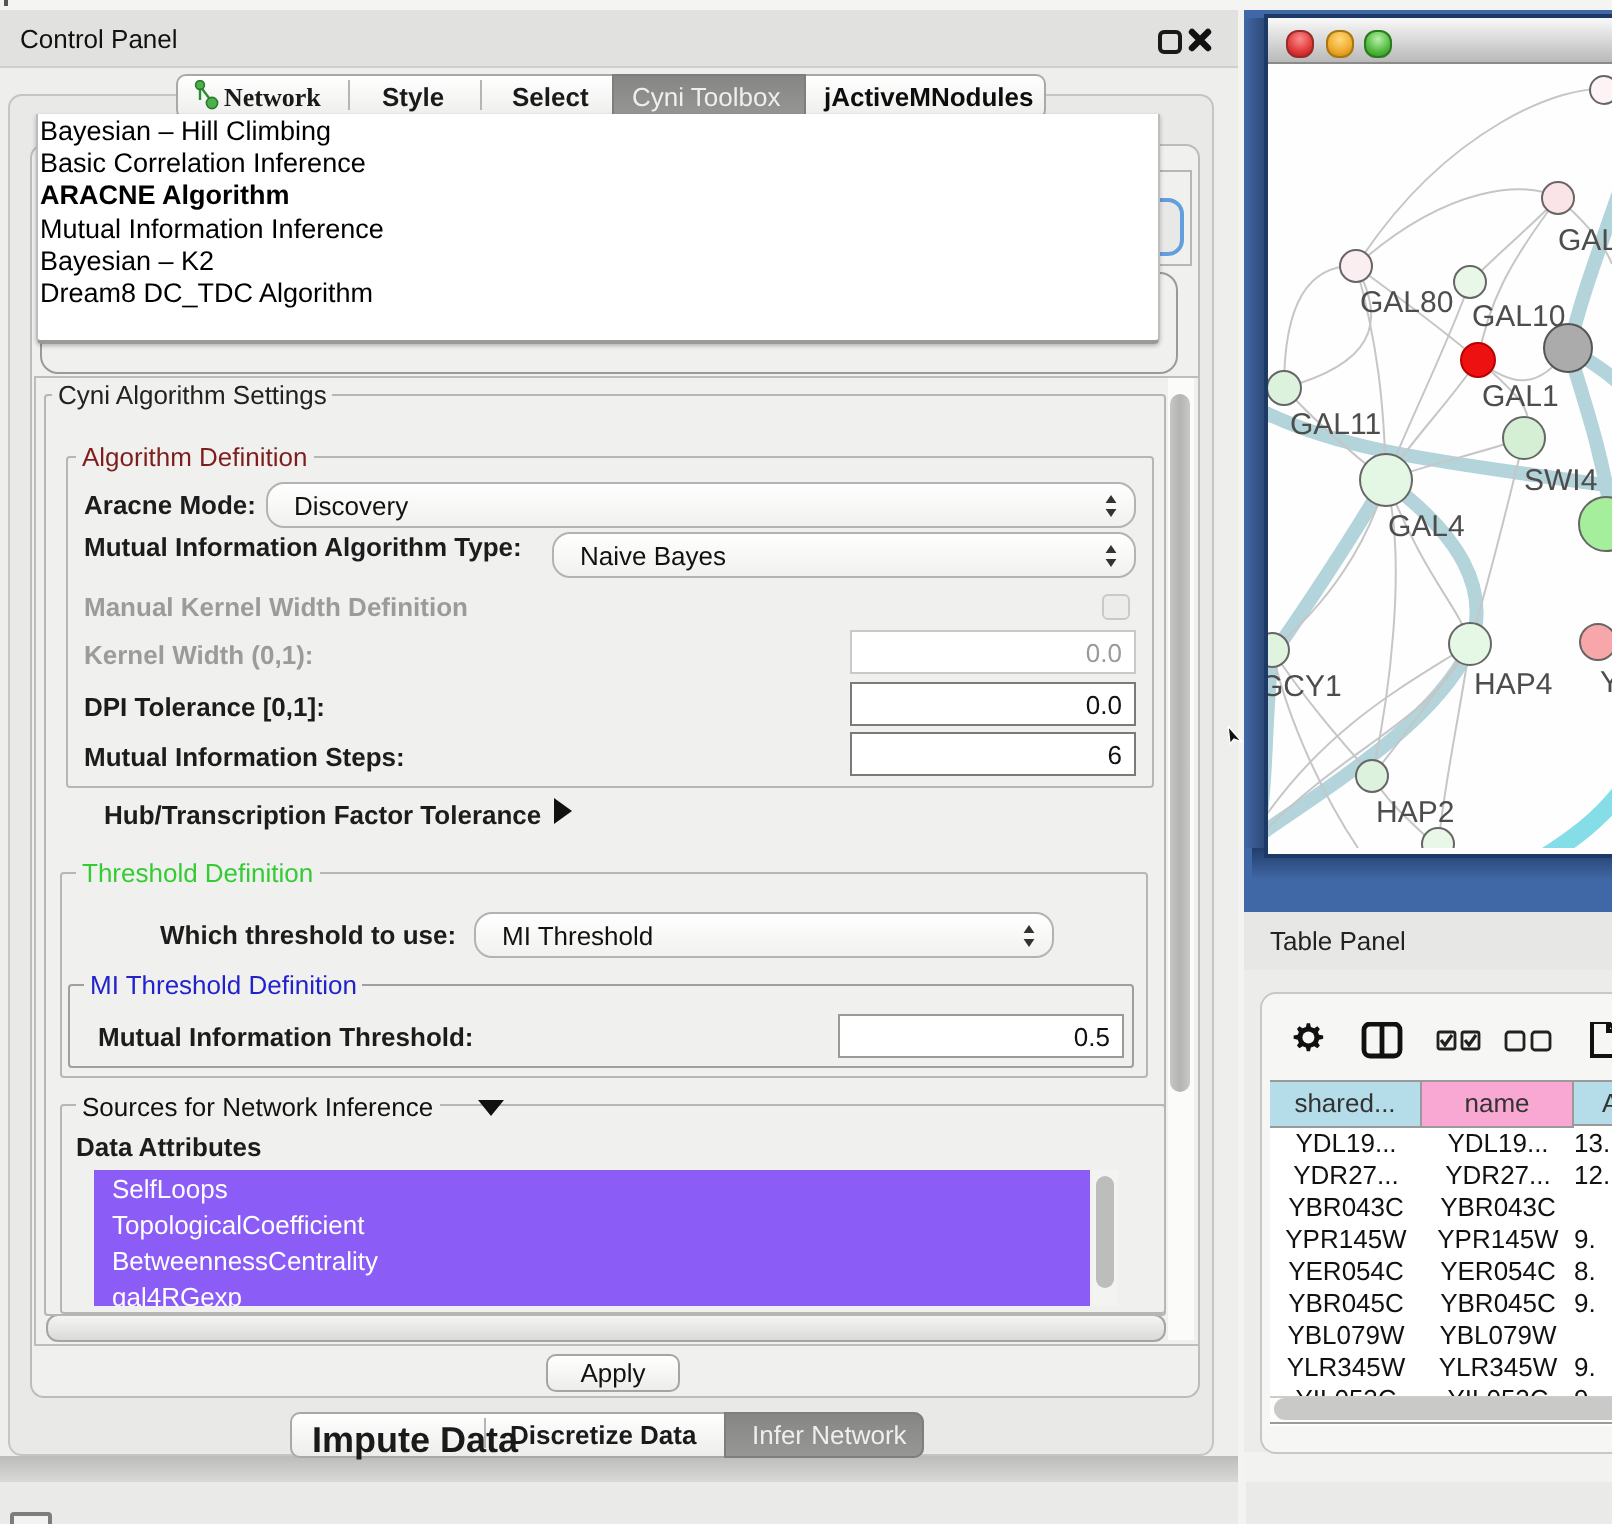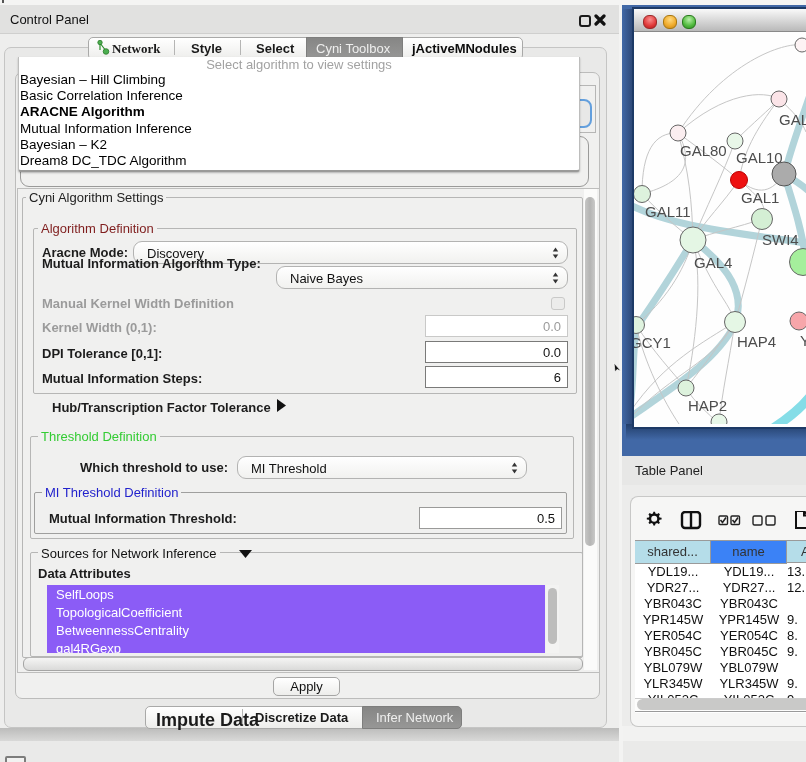--- a/index.html
+++ b/index.html
@@ -75,21 +75,21 @@
 <div class="gtitle" style="left:38px;top:221px;color:#7f1d1d;">Algorithm Definition</div>
 
 <div class="lbl" style="left:42px;top:245px;">Aracne Mode:</div>
 <div class="combo" style="left:133px;top:241px;width:433px;height:21px;">
     <span class="tx">Discovery</span>
  <svg class="spin" viewBox="0 0 9 14">
       <path d="M4.5 0 L8 5 L1 5 Z" fill="#333"></path>
       <path d="M4.5 14 L8 9 L1 9 Z" fill="#333"></path>
     </svg>
   </div>
-<div class="lbl" style="left:42px;top:256px;">Mutual Information Algorithm Type:</div>
+<div class="lbl" style="left:42px;top:266px;">Mutual Information Algorithm Type:</div>
 <div class="combo" style="left:276px;top:266px;width:290px;height:21px;">
     <span class="tx">Naive Bayes</span>
  <svg class="spin" viewBox="0 0 9 14">
       <path d="M4.5 0 L8 5 L1 5 Z" fill="#333"></path>
       <path d="M4.5 14 L8 9 L1 9 Z" fill="#333"></path>
     </svg>
   </div>
 <div class="lbl dis" style="left:42px;top:296px;">Manual Kernel Width Definition</div>
 <div class="abs" style="left:551px;top:297px;width:12px;height:11px;background:#ececeb;border:1px solid #c9c9c8;border-radius:3px;"></div>
 <div class="lbl dis" style="left:42px;top:320px;">Kernel Width (0,1):</div>
@@ -137,21 +137,20 @@
  border:1px solid #a9a9a8;border-radius:5px;"></div>
 <div class="abs" style="left:362px;top:706px;width:98px;height:21px;background:linear-gradient(#868685,#979796);
  border:1px solid #7e7e7d;border-radius:0 5px 5px 0;"></div>
 <div class="abs" style="left:242px;top:709px;width:1px;height:15px;background:#b5b5b4;"></div>
 <div class="abs b" style="left:156px;top:710px;font-size:18px;color:#1a1a1a;">Impute Data</div>
 <div class="abs b" style="left:255px;top:710px;font-size:13px;color:#1a1a1a;">Discretize Data</div>
 <div class="abs" style="left:376px;top:710px;font-size:13px;color:#efefee;">Infer Network</div>
 
 <div class="abs" style="left:18px;top:57px;width:562px;height:115px;background:#fff;
  border-bottom:2px solid #9a9a99;border-left:1px solid #bdbdbc;border-right:1px solid #bdbdbc;border-radius:0 0 3px 3px;box-shadow:0 1px 2px rgba(0,0,0,0.25);box-sizing:border-box;">
-  <div style="text-align:center;font-size:13px;color:#a2a2a2;height:14px;line-height:15px;">Select algorithm to view settings</div>
   <div style="font-size:13.5px;color:#000;line-height:16.2px;margin-top:1px;padding-left:1px;">
     Bayesian – Hill Climbing<br>
     Basic Correlation Inference<br>
     <span class="b">ARACNE Algorithm</span><br>
     Mutual Information Inference<br>
     Bayesian – K2<br>
     Dream8 DC_TDC Algorithm
   </div>
 </div>
 
@@ -258,21 +257,21 @@
   <path d="M74.5 9 l2 2.5 l3.5 -5" stroke-width="1.6"></path>
   <path d="M86.5 9 l2 2.5 l3.5 -5" stroke-width="1.6"></path>
   <rect x="107" y="5" width="9" height="9" rx="1.5"></rect>
   <rect x="120" y="5" width="9" height="9" rx="1.5"></rect>
  </g>
  <path d="M150 0 L158 0 L162 4.5 L162 17 L150 17 Z M158 0 L158 4.5 L162 4.5" fill="none" stroke="#111" stroke-width="2"></path>
 </svg>
 
 <div class="abs" style="left:635px;top:540px;width:171px;height:172px;background:#fff;overflow:hidden;border-top:1px solid #9a9a9a;">
  <div style="position:absolute;left:0;top:0;width:75px;height:22px;background:#b5dde9;border-right:1px solid #9a9a9a;border-bottom:1px solid #9a9a9a;text-align:center;font-size:13px;line-height:22px;color:#333;">shared...</div>
- <div style="position:absolute;left:76px;top:0;width:75px;height:22px;background:#3b82f6;border-right:1px solid #9a9a9a;border-bottom:1px solid #9a9a9a;text-align:center;font-size:13px;line-height:22px;color:#333;">name</div>
+ <div style="position:absolute;left:76px;top:0;width:75px;height:22px;background:#f9a8d4;border-right:1px solid #9a9a9a;border-bottom:1px solid #9a9a9a;text-align:center;font-size:13px;line-height:22px;color:#333;">name</div>
  <div style="position:absolute;left:152px;top:0;width:60px;height:22px;background:#b5dde9;border-bottom:1px solid #9a9a9a;font-size:13px;line-height:22px;color:#333;padding-left:14px;box-sizing:border-box;">A</div>
  <div style="position:absolute;left:0;top:23px;width:171px;font-size:13px;color:#111;line-height:16px;">
   <div style="display:flex;">
         <span style="width:76px;text-align:center;">YDL19...</span>
         <span style="width:76px;text-align:center;">YDL19...</span>
         <span>13.</span>
       </div>
   <div style="display:flex;">
         <span style="width:76px;text-align:center;">YDR27...</span>
         <span style="width:76px;text-align:center;">YDR27...</span>

